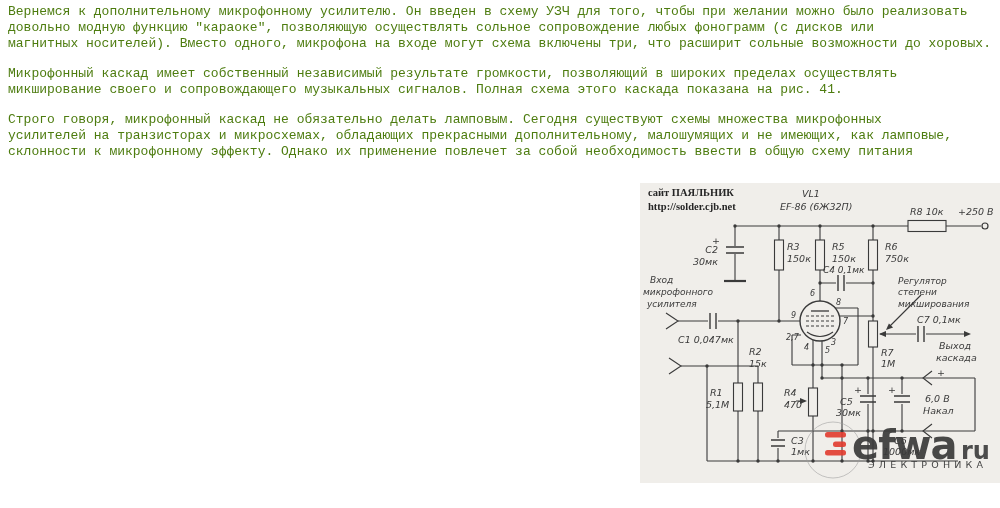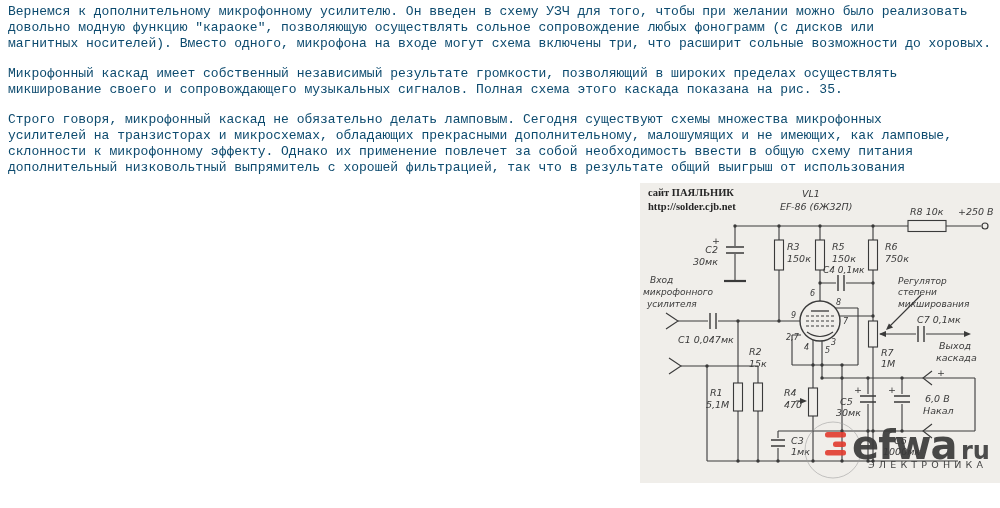--- a/index.html
+++ b/index.html
@@ -3,21 +3,21 @@
 <meta charset="utf-8">
 <style>
   html,body{margin:0;padding:0}
   body{
     width:1000px;height:508px;position:relative;overflow:hidden;
     background:#ffffff;font-family:"Liberation Sans",sans-serif;
   }
   .article{
     position:absolute;left:8px;top:4px;width:990px;
     font-family:"Liberation Mono","DejaVu Sans Mono",monospace;
-    font-size:13px;line-height:16px;color:#0c4a6e;
+    font-size:13px;line-height:16px;color:#4d7c0f;
   }
   .para{margin:0 0 14px 0}
   .tline{white-space:pre;overflow:hidden}
   .schematic{position:absolute;left:640px;top:183px;width:360px;height:300px}
   svg text{
     font-family:"DejaVu Sans",sans-serif;font-style:italic;
     font-size:9.5px;fill:#3a3a3a;
   }
   svg text.site{font-style:normal;font-weight:bold;font-size:10.5px;fill:#262626;
     font-family:"Liberation Serif","DejaVu Serif",serif}
@@ -32,27 +32,26 @@
 <body>
 
 <div class="article">
   <div class="para">
     <div class="tline">Вернемся к дополнительному микрофонному усилителю. Он введен в схему УЗЧ для того, чтобы при желании можно было реализовать</div>
     <div class="tline">довольно модную функцию "караоке", позволяющую осуществлять сольное сопровождение любых фонограмм (с дисков или</div>
     <div class="tline">магнитных носителей). Вместо одного, микрофона на входе могут схема включены три, что расширит сольные возможности до хоровых.</div>
   </div>
   <div class="para">
     <div class="tline">Микрофонный каскад имеет собственный независимый результате громкости, позволяющий в широких пределах осуществлять</div>
-    <div class="tline">микширование своего и сопровождающего музыкальных сигналов. Полная схема этого каскада показана на рис. 35.</div>
+    <div class="tline">микширование своего и сопровождающего музыкальных сигналов. Полная схема этого каскада показана на рис. 41.</div>
   </div>
   <div class="para">
     <div class="tline">Строго говоря, микрофонный каскад не обязательно делать ламповым. Сегодня существуют схемы множества микрофонных</div>
     <div class="tline">усилителей на транзисторах и микросхемах, обладающих прекрасными дополнительному, малошумящих и не имеющих, как ламповые,</div>
     <div class="tline">склонности к микрофонному эффекту. Однако их применение повлечет за собой необходимость ввести в общую схему питания</div>
-    <div class="tline">дополнительный низковольтный выпрямитель с хорошей фильтрацией, так что в результате общий выигрыш от использования</div>
   </div>
 </div>
 
 <div class="schematic">
 <svg width="360" height="300" viewBox="0 0 360 300">
 
   <rect x="0" y="0" width="360" height="300" fill="#f0eeea"></rect>
 
   <text class="site" x="8" y="13">сайт ПАЯЛЬНИК</text>
   <text class="site" x="8" y="27">http://solder.cjb.net</text>

